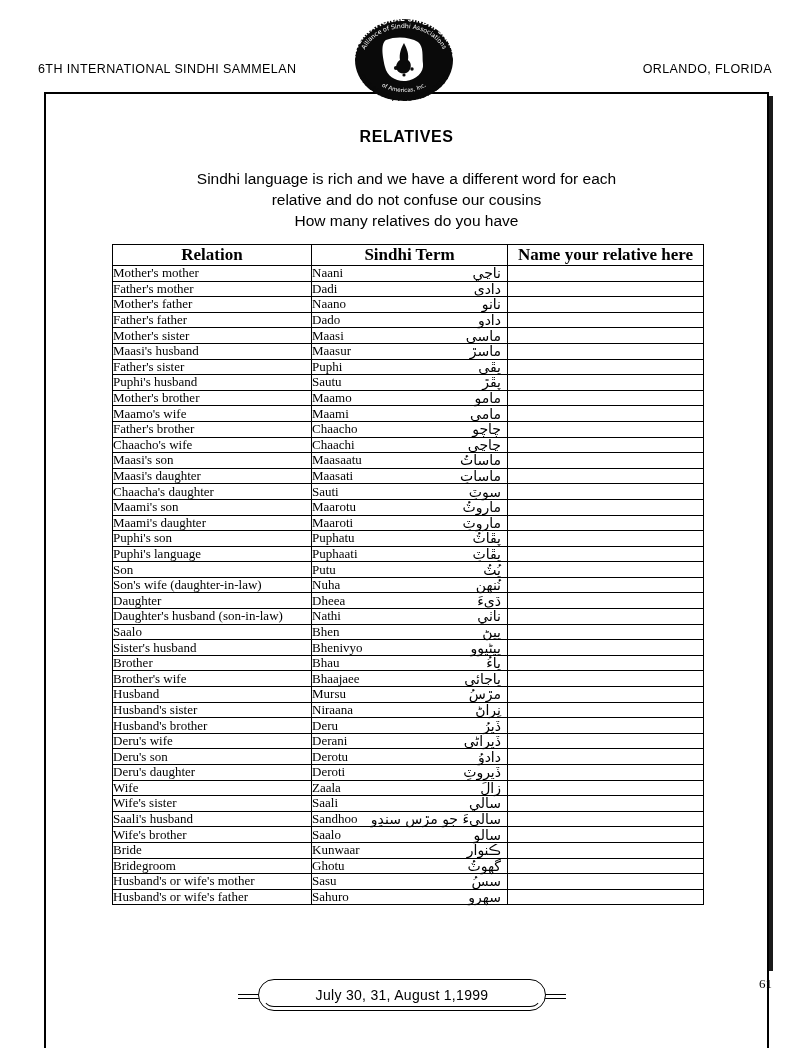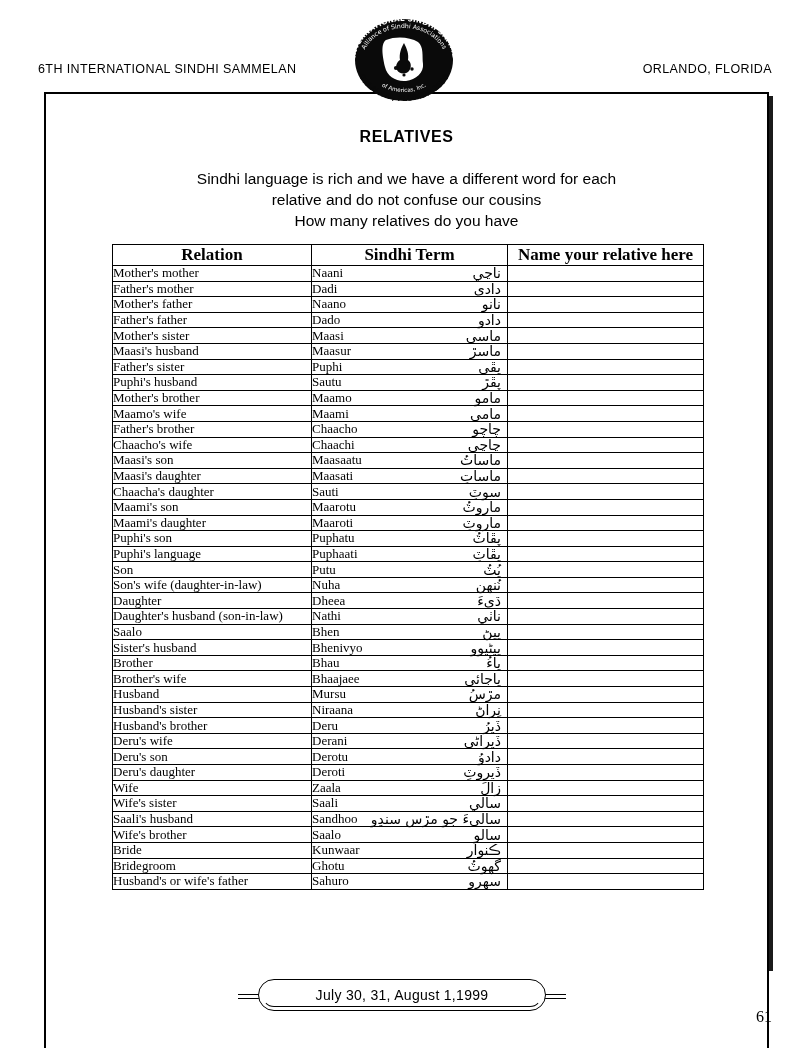--- a/index.html
+++ b/index.html
@@ -210,23 +210,23 @@
     line-height: 32px;
     text-align: center;
     font-family: "Liberation Sans", "DejaVu Sans", sans-serif;
     font-size: 14px;
     letter-spacing: 0.3px;
   }
 
   .page-number {
     position: absolute;
     right: 28px;
-    top: 1008px;
+    top: 976px;
     font-family: "Liberation Serif", "DejaVu Serif", serif;
-    font-size: 16px;
+    font-size: 13px;
   }
 </style>
 </head>
 <body>
 
 <div class="page-header">
   <div class="header-left">6TH INTERNATIONAL SINDHI SAMMELAN</div>
   <div class="header-right">ORLANDO, FLORIDA</div>
 </div>
 
@@ -477,20 +477,25 @@
             <td class="rel">Bride</td>
             <td class="term"><span class="roman">Kunwaar</span><span class="sindhi">ڪنوار</span></td>
             <td class="namecell"></td>
           </tr>
           <tr>
             <td class="rel">Bridegroom</td>
             <td class="term"><span class="roman">Ghotu</span><span class="sindhi">گهوٽُ</span></td>
             <td class="namecell"></td>
           </tr>
           <tr>
+            <td class="rel">Husband's or wife's mother</td>
+            <td class="term"><span class="roman">Sasu</span><span class="sindhi">سسُ</span></td>
+            <td class="namecell"></td>
+          </tr>
+          <tr>
             <td class="rel">Husband's or wife's father</td>
             <td class="term"><span class="roman">Sahuro</span><span class="sindhi">سهرو</span></td>
             <td class="namecell"></td>
           </tr>
         </tbody>
     </table>
   </div>
 
 </div>
 

